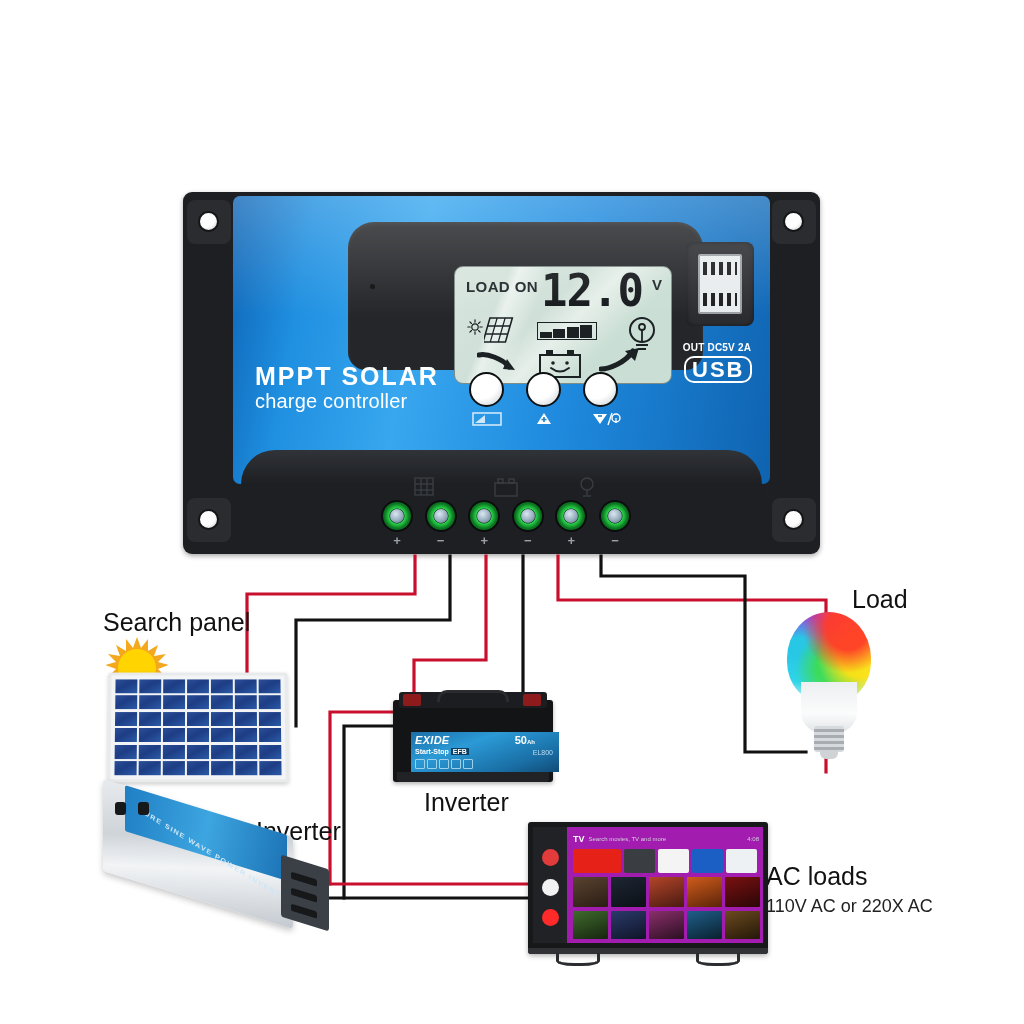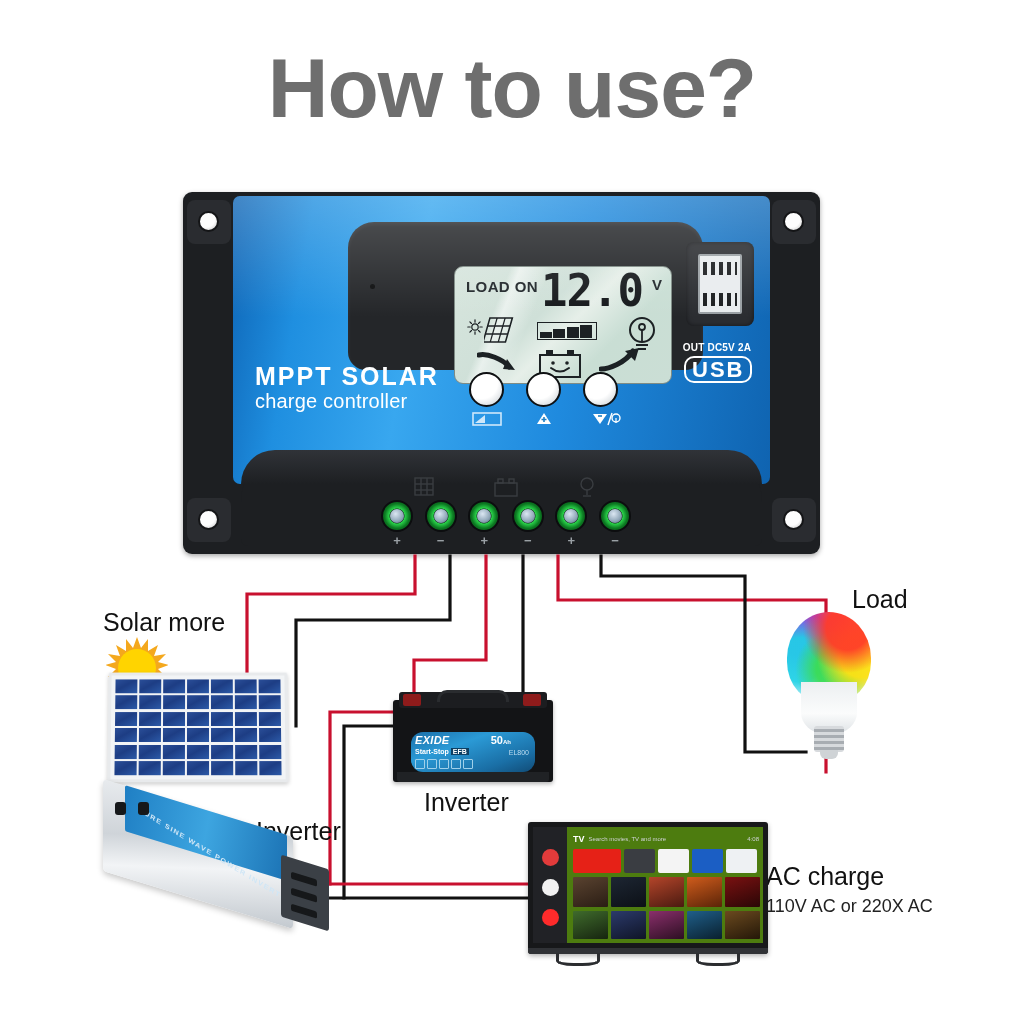--- a/index.html
+++ b/index.html
@@ -117,22 +117,22 @@
   #sun{position:absolute;left:106px;top:637px;width:62px;height:62px;}
 
   #battery{position:absolute;left:393px;top:686px;width:160px;height:96px;}
   .bat-case{position:absolute;left:0;top:14px;width:160px;height:82px;background:#131416;
             border-radius:3px;box-shadow:0 2px 4px rgba(0,0,0,.3);}
   .bat-top{position:absolute;left:6px;top:6px;width:148px;height:16px;background:#1c1d20;border-radius:3px;}
   .bat-handle{position:absolute;left:44px;top:4px;width:72px;height:12px;border:3px solid #2a2c2f;
               border-bottom:none;border-radius:10px 10px 0 0;box-sizing:border-box;}
   .bat-term{position:absolute;top:8px;width:18px;height:12px;background:#8e1b1b;border-radius:2px;}
   .bat-term.l{left:10px;} .bat-term.r{right:12px;}
-  .bat-label{position:absolute;left:18px;top:32px;width:124px;height:40px;
-      background:linear-gradient(160deg,#1b6fa8 0%,#2b9ad6 35%,#1a6fa6 75%,#114c77 100%);border-radius:12px;}
+  .bat-label{position:absolute;left:18px;top:32px;width:148px;height:40px;
+      background:linear-gradient(160deg,#1b6fa8 0%,#2b9ad6 35%,#1a6fa6 75%,#114c77 100%);border-radius:0;}
   .bl-brand{position:absolute;left:4px;top:2px;color:#fff;font-size:11px;font-weight:bold;font-style:italic;letter-spacing:.3px;}
   .bl-sub{position:absolute;left:4px;top:16px;color:#fff;font-size:7px;font-weight:bold;}
   .bl-sub em{background:#0d3f63;font-style:normal;padding:0 2px;}
   .bl-ah{position:absolute;right:24px;top:2px;color:#fff;font-size:11px;font-weight:bold;}
   .bl-code{position:absolute;right:6px;top:17px;color:#bcdcf0;font-size:7px;}
   .bl-icons{position:absolute;left:4px;bottom:3px;display:flex;gap:2px;}
   .bl-icons i{width:8px;height:8px;border:1px solid #9fd0ea;display:block;border-radius:1px;}
   .bat-foot{position:absolute;left:4px;bottom:0;width:152px;height:10px;background:#202225;border-radius:0 0 3px 3px;}
 
   #inverter{position:absolute;left:95px;top:800px;width:230px;height:130px;}
@@ -161,21 +161,21 @@
        linear-gradient(180deg,#f0f2f3 55%,#fafbfb 100%);}
   .bulb-neck{position:absolute;left:18px;top:70px;width:56px;height:52px;border-radius:0 0 42% 42%;
      background:linear-gradient(180deg,#eceff1,#fbfcfc 60%,#dfe3e6);}
   .bulb-base{position:absolute;left:31px;top:114px;width:30px;height:26px;border-radius:3px;
      background:repeating-linear-gradient(180deg,#d7dadd 0 3px,#a8adb2 3px 6px);}
   .bulb-tip{position:absolute;left:37px;top:138px;width:18px;height:9px;border-radius:0 0 6px 6px;background:#cfd3d6;}
 
   #tv{position:absolute;left:528px;top:822px;width:240px;height:132px;}
   .tv-bezel{position:absolute;inset:0;background:#17181a;border-radius:3px;padding:5px;box-sizing:border-box;
      box-shadow:0 2px 5px rgba(0,0,0,.3);}
-  .tv-screen{position:absolute;left:5px;top:5px;right:5px;bottom:11px;background:#4d7c0f;overflow:hidden;}
+  .tv-screen{position:absolute;left:5px;top:5px;right:5px;bottom:11px;background:#a21caf;overflow:hidden;}
   .tv-rail{position:absolute;left:0;top:0;width:34px;bottom:0;background:#212226;
      display:flex;flex-direction:column;align-items:center;padding-top:22px;gap:13px;}
   .tv-rail i{width:17px;height:17px;border-radius:50%;display:block;}
   .tv-top{position:absolute;left:40px;top:4px;right:4px;height:16px;color:#cfd2d6;font-size:6px;
      display:flex;align-items:center;gap:4px;}
   .tv-tv{color:#fff;font-size:9px;font-weight:bold;}
   .tv-time{margin-left:auto;font-size:6px;}
   .tv-row1{position:absolute;left:40px;top:22px;right:3px;height:24px;display:flex;gap:3px;}
   .tv-row1 div{height:100%;border-radius:2px;}
   .tv-row2{position:absolute;left:40px;top:50px;right:3px;height:30px;display:flex;gap:3px;}
@@ -188,21 +188,20 @@
   .tv-leg.l{left:28px;} .tv-leg.r{right:28px;}
 
   
   #wires{position:absolute;inset:0;pointer-events:none;}
 </style>
 </head>
 <body>
 
 <div id="stage">
 
-  <div id="title">How to use?</div>
 
   <div id="controller">
     <div class="ctrl-body"></div>
 
     <div class="flange fl-tl">
         <i></i>
       </div>
     <div class="flange fl-tr">
         <i></i>
       </div>
@@ -373,25 +372,25 @@
       <path d="M601 556 L601 576 L745 576 L745 752 L806 752" stroke="#111111"></path>
 
       <path d="M392 712 L330 712 L330 884" stroke="#c8102e"></path>
       <path d="M400 726 L344 726 L344 898" stroke="#111111"></path>
 
       <path d="M318 884 L540 884" stroke="#c8102e"></path>
       <path d="M304 898 L540 898" stroke="#111111"></path>
     </g>
   </svg>
 
-  <div class="lab" id="lab-solar">Solar more</div>
+  <div class="lab" id="lab-solar">Search panel</div>
   <div class="lab" id="lab-battery">Inverter</div>
   <div class="lab" id="lab-inverter">Inverter</div>
   <div class="lab" id="lab-load">Load</div>
-  <div class="lab" id="lab-ac">AC charge</div>
+  <div class="lab" id="lab-ac">AC loads</div>
   <div class="lab" id="lab-acsub">110V AC or 220X AC</div>
 
   <svg id="sun" viewBox="0 0 62 62">
     <g fill="#f4a81d">
       <path d="M31 0 l4 11 l7-9 l0 12 l10-6 l-4 11 l12-2 l-8 8 l11 3 l-11 4 l8 8 l-12-2 l4 11 l-10-6 l0 12 l-7-9 l-4 11 l-4-11 l-7 9 l0-12 l-10 6 l4-11 l-12 2 l8-8 l-11-4 l11-3 l-8-8 l12 2 l-4-11 l10 6 l0-12 l7 9 Z"></path>
     </g>
     <circle cx="31" cy="31" r="19" fill="#ffd400"></circle>
   </svg>
 
   <div id="solar-panel">

